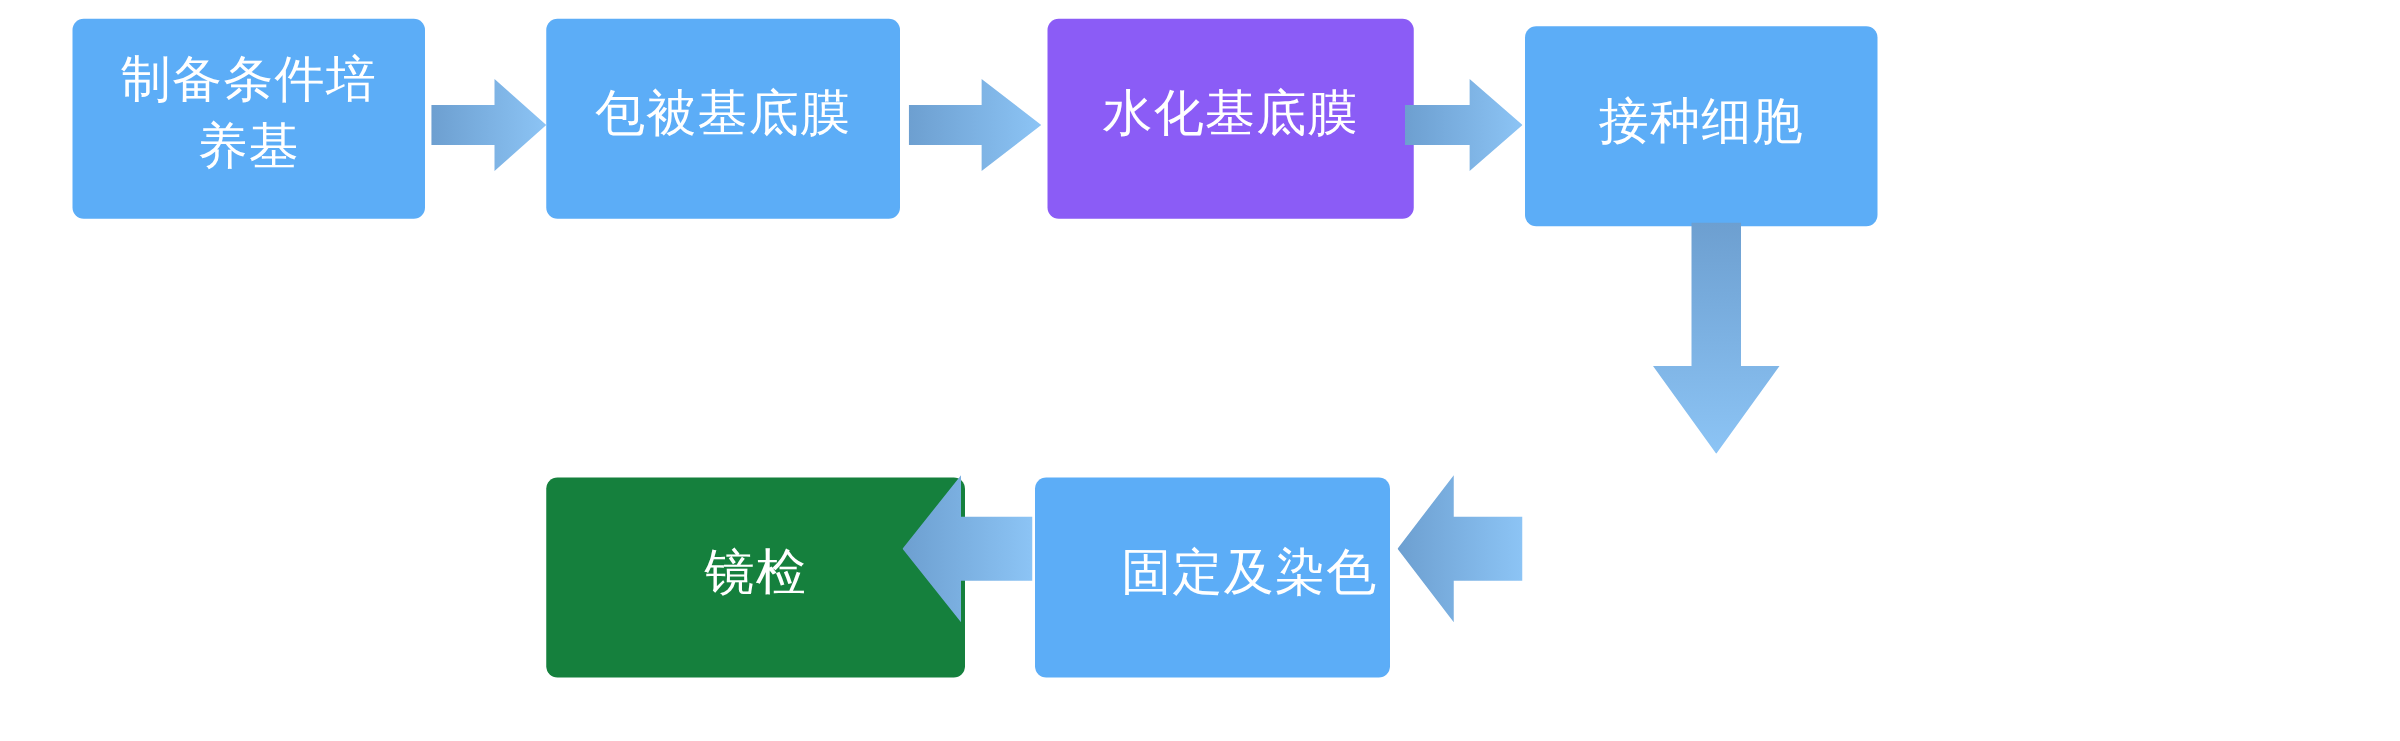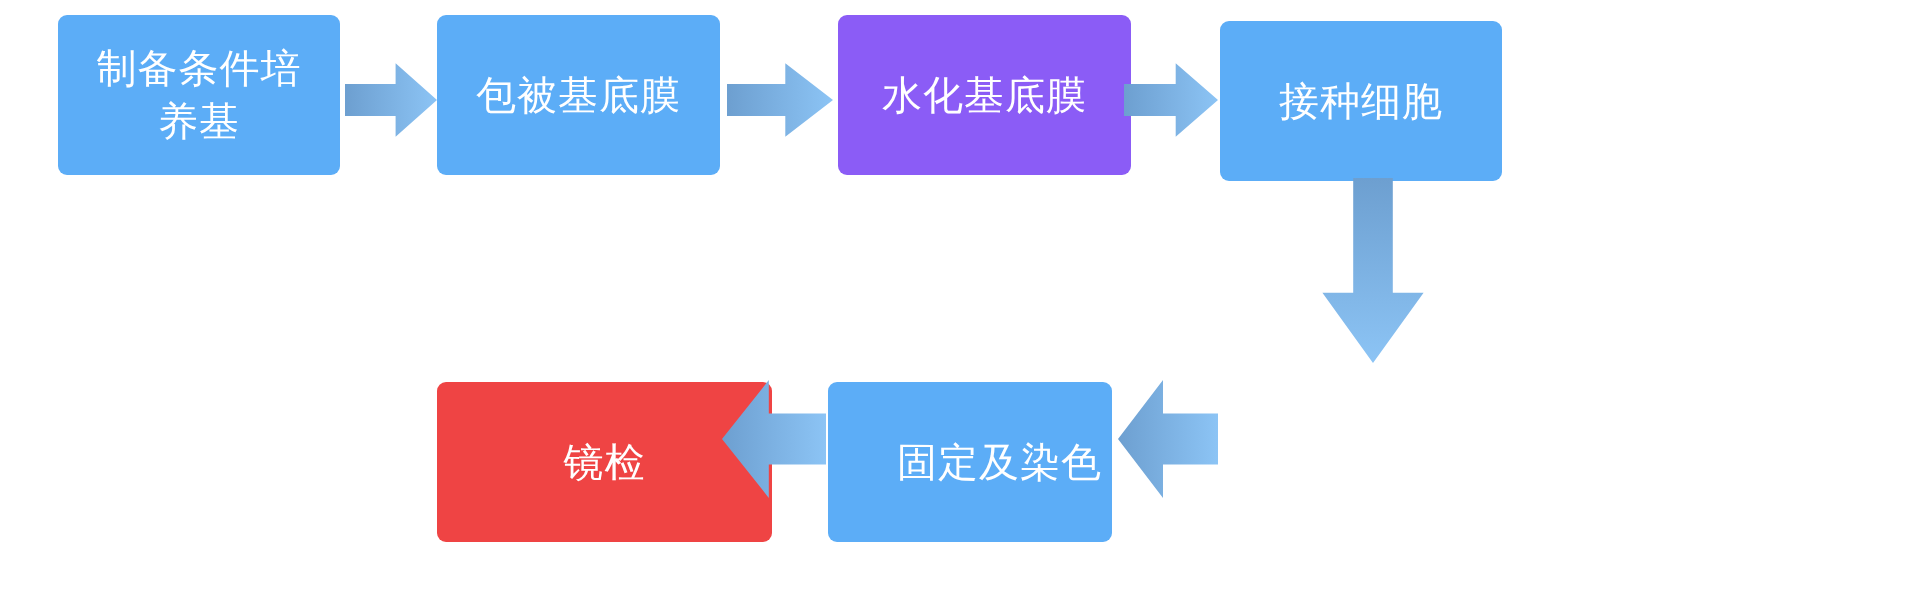--- a/index.html
+++ b/index.html
@@ -9,20 +9,21 @@
   }
   body {
     font-family: "Liberation Sans", "DejaVu Sans", sans-serif;
   }
   #canvas {
     position: relative;
     width: 1920px;
     height: 593px;
     background: #ffffff;
     overflow: hidden;
+    font-family: Liberation Mono, monospace;
   }
   .node {
     position: absolute;
     box-sizing: border-box;
     background: #5cadf7;
     border-radius: 9px;
     display: flex;
     align-items: center;
     justify-content: center;
     text-align: center;
@@ -60,21 +61,21 @@
     </div>
     <div class="node" style="left: 838px; top: 15px; width: 293px; height: 160px; background: #8b5cf6; color: rgb(255, 255, 255);">
       <span class="node-label">水化基底膜</span>
     </div>
     <div class="node" style="left: 1220px; top: 21px; width: 282px; height: 160px; background: rgb(92, 173, 247); color: rgb(255, 255, 255);">
       <span class="node-label">接种细胞</span>
     </div>
     <div class="node" style="left: 828px; top: 382px; width: 284px; height: 160px; background: rgb(92, 173, 247); color: rgb(255, 255, 255); justify-content: flex-end;">
       <span class="node-label">固定及染色</span>
     </div>
-    <div class="node" style="left: 437px; top: 382px; width: 335px; height: 160px; background: #ef4444; color: rgb(255, 255, 255);">
+    <div class="node" style="left: 437px; top: 382px; width: 335px; height: 160px; background: #15803d; color: rgb(255, 255, 255);">
       <span class="node-label">镜检</span>
     </div>
     <div class="arrow" style="left: 345px; top: 60px; width: 92px; height: 80px;">
       <svg viewBox="0 0 100 100" preserveAspectRatio="none">
         <defs>
           <linearGradient id="grad-a1" x1="0" y1="0" x2="1" y2="0">
             <stop offset="0%" stop-color="#6d9fd0"></stop>
             <stop offset="100%" stop-color="#8cc4f5"></stop>
           </linearGradient>
         </defs>

